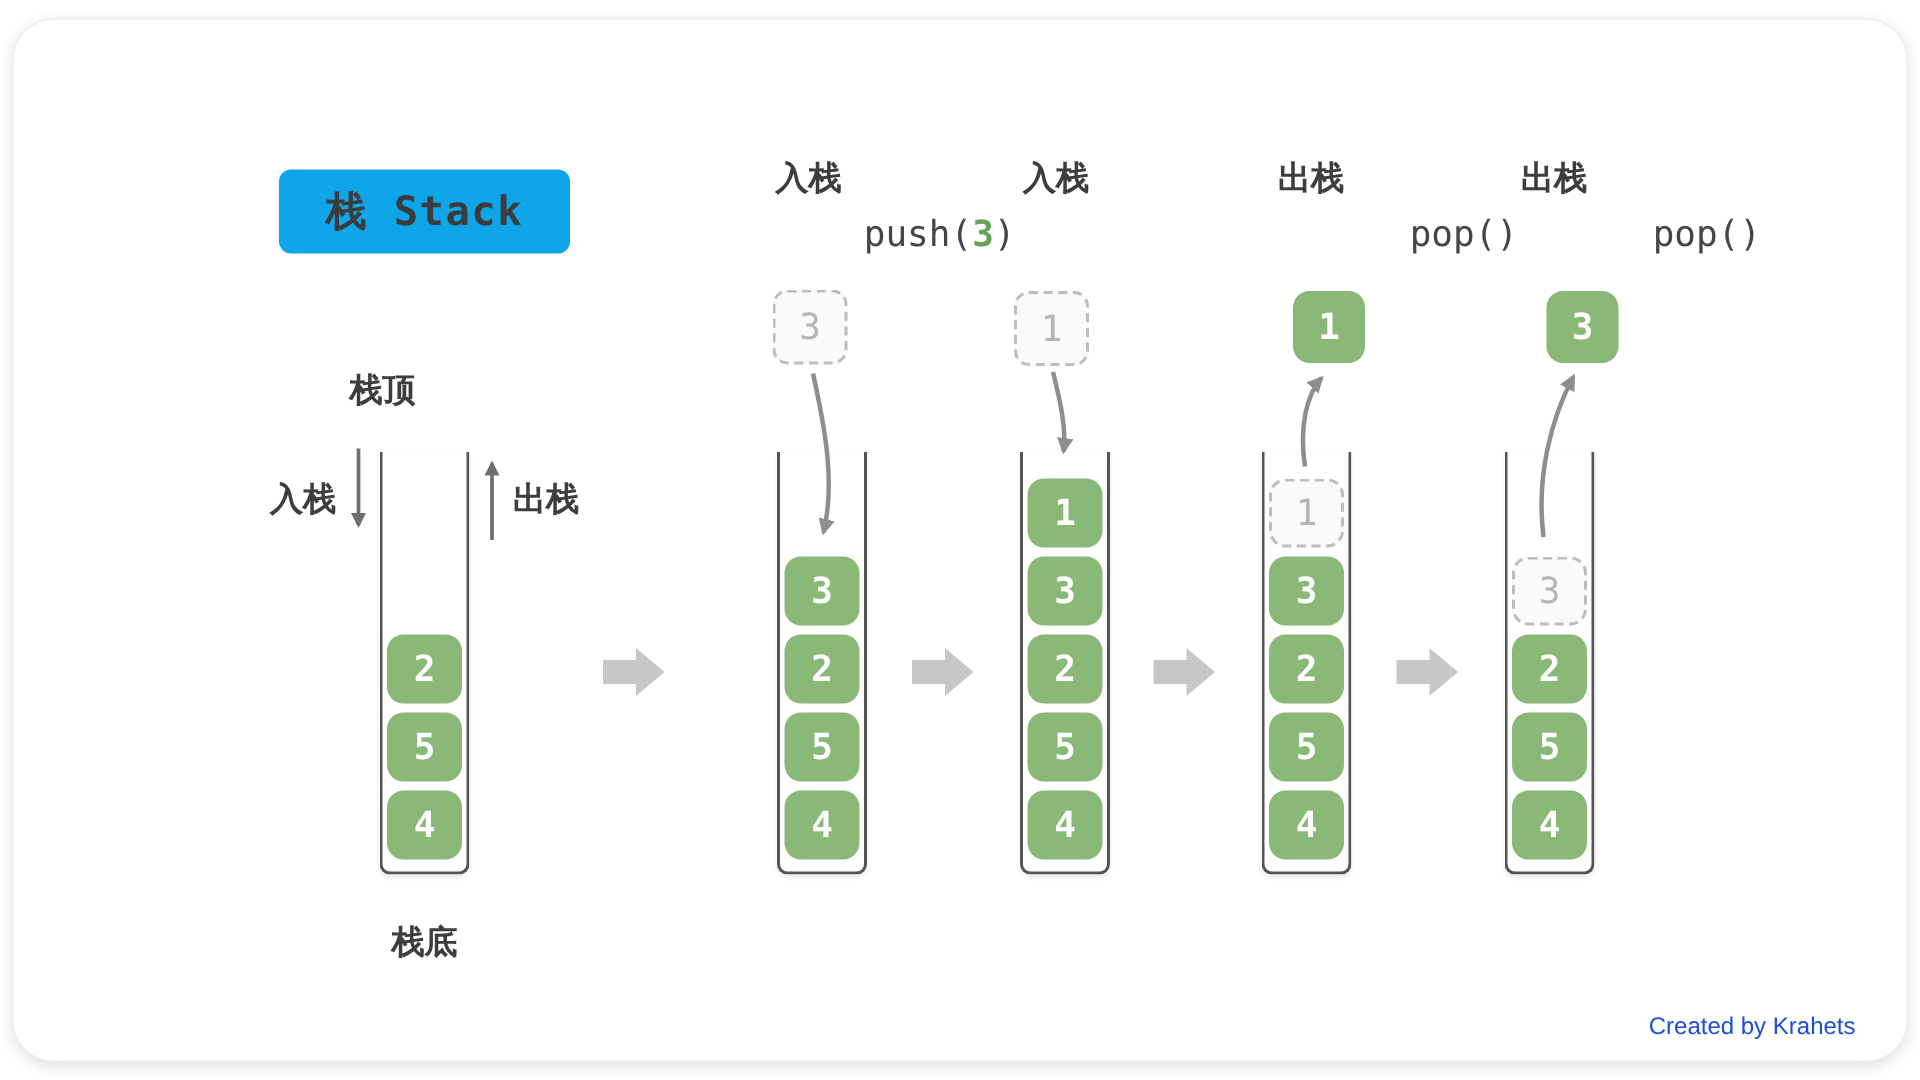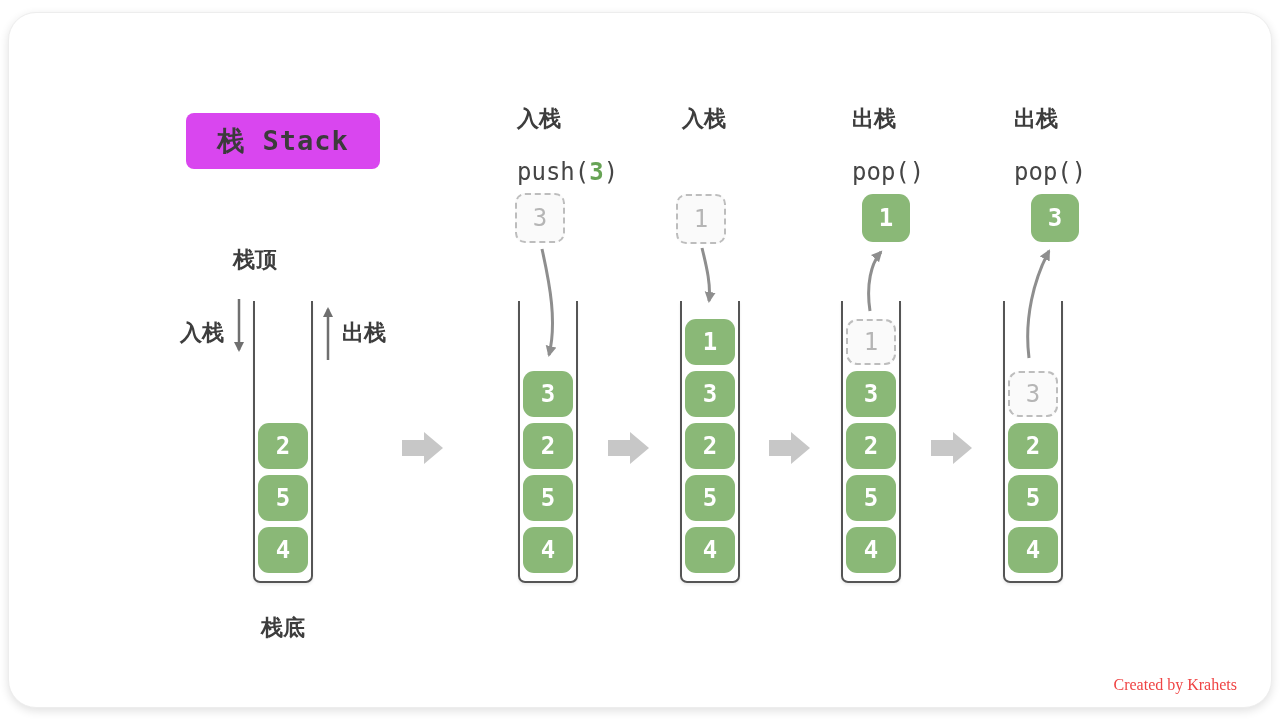--- a/index.html
+++ b/index.html
@@ -10,31 +10,31 @@
   }
   .card{
     position:absolute;left:8px;top:12px;right:8px;bottom:12px;
     background:#ffffff;border:1px solid #ededed;border-radius:28px;
     box-shadow:0 3px 10px rgba(0,0,0,.12);
   }
   .abs{position:absolute;}
   
   .title-badge{
     left:186px;top:113px;width:194px;height:56px;
-    background:#d946ef;border-radius:8px;
+    background:#0ea5e9;border-radius:8px;
     display:flex;align-items:center;justify-content:center;
     font-family:"DejaVu Sans Mono","Liberation Mono",monospace;
     font-size:27px;font-weight:700;color:#3b3b3b;letter-spacing:1px;
   }
   
   .op{top:106px;width:160px;}
   .op .cn{font-size:22px;font-weight:700;color:#3d3d3d;line-height:26px;}
   .op .code{
-    margin-top:25px;font-family:"DejaVu Sans Mono","Liberation Mono",monospace;
-    font-size:24px;color:#454545;line-height:30px;font-weight:500;
+    margin-top:9px;font-family:"DejaVu Sans Mono","Liberation Mono",monospace;
+    font-size:24px;color:#454545;line-height:30px;font-weight:500;text-align:right;
   }
   .op .code .arg{color:#67a355;font-weight:700;}
   .op0{left:517px;} .op1{left:682px;} .op2{left:852px;} .op3{left:1014px;}
   
   .cjk-label{font-size:22px;font-weight:700;color:#3d3d3d;}
   .lbl-top{left:233px;top:245px;width:100px;}
   .lbl-bottom{left:233px;top:613px;width:100px;text-align:center;}
   .lbl-push{left:150px;top:318px;width:74px;text-align:right;}
   .lbl-pop{left:342px;top:318px;width:74px;text-align:left;}
   
@@ -63,22 +63,22 @@
     width:48px;height:48px;line-height:48px;}
   .float-box.ghost{background:#fafafa;border:2px dashed #bdbdbd;box-sizing:border-box;
     color:#b5b5b5;width:50px;height:50px;line-height:46px;border-radius:10px;}
   .fb0{left:515px;top:193px;}
   .fb1{left:676px;top:194px;}
   .fb2{left:862px;top:194px;}
   .fb3{left:1031px;top:194px;}
   
   .watermark{
     right:43px;top:676px;
-    font-family:Liberation Serif, serif;
-    font-size:16px;color:#ef4444;
+    font-family:Liberation Sans, sans-serif;
+    font-size:16px;color:#1d4ed8;
   }
   svg.overlay{position:absolute;left:0;top:0;pointer-events:none;}
 </style>
 </head>
 <body>
 
 <div class="card"></div>
 
 <svg class="overlay" width="1280" height="720" viewBox="0 0 1280 720">
   <defs>

